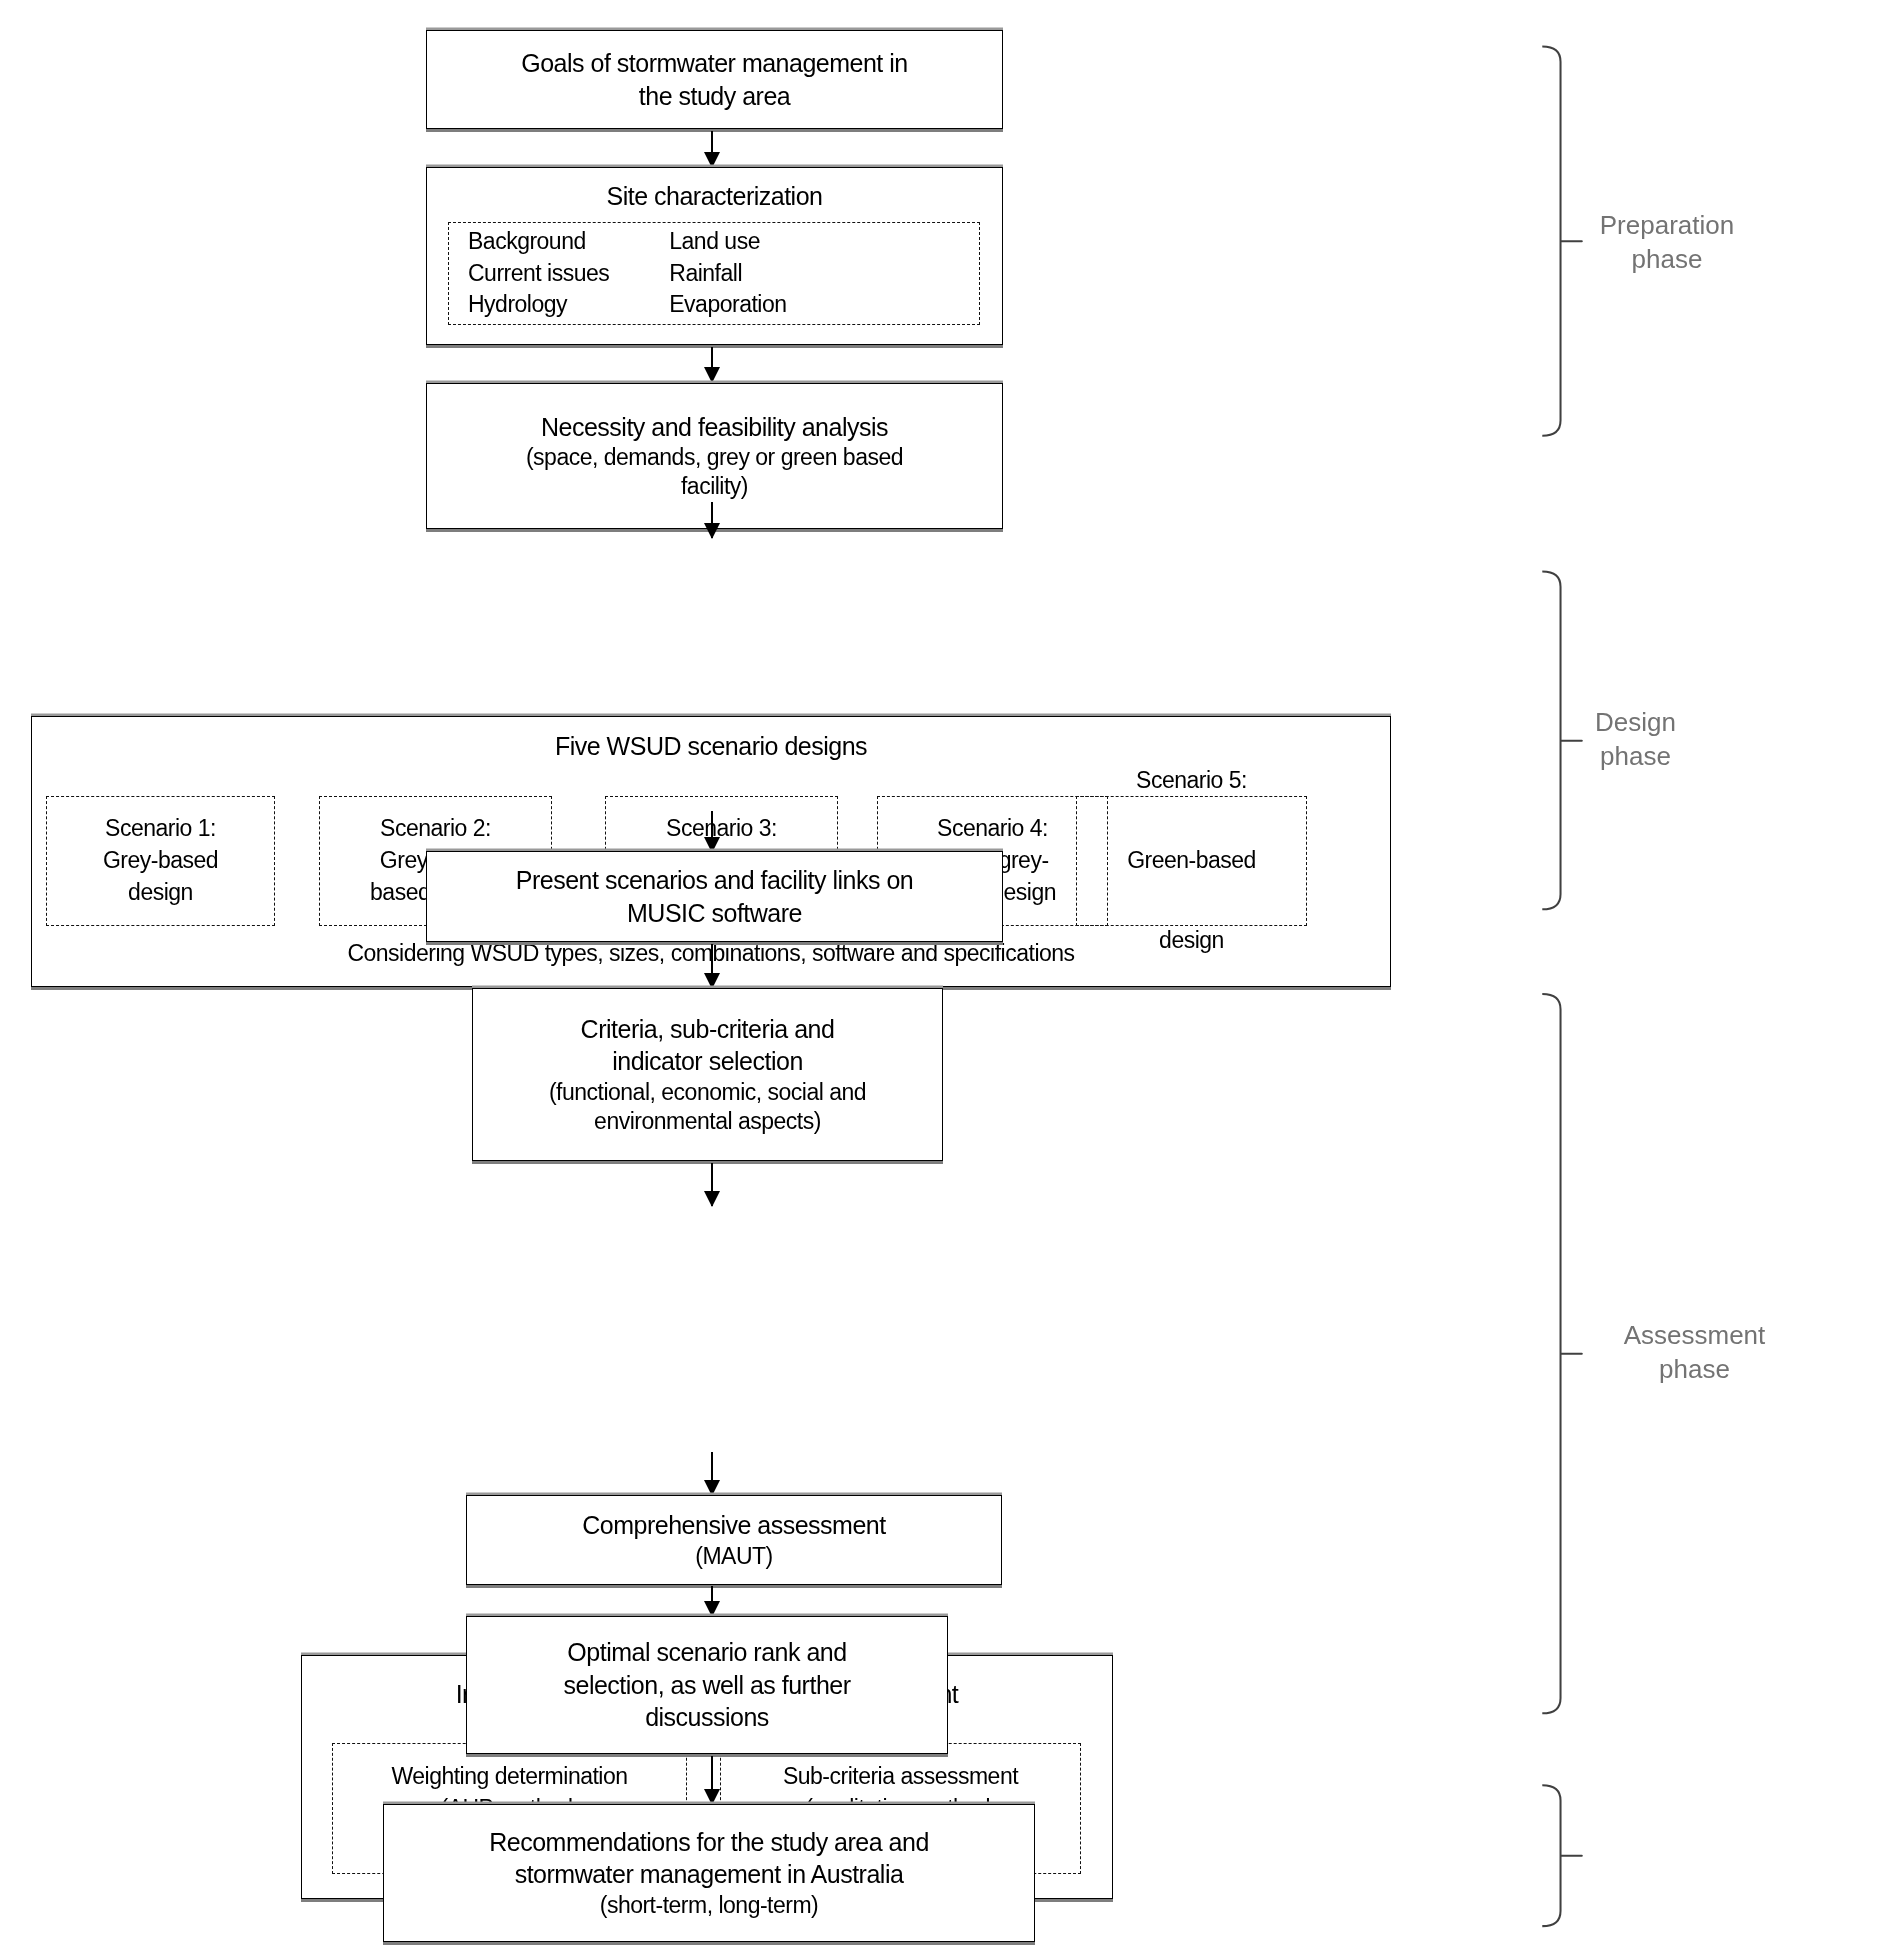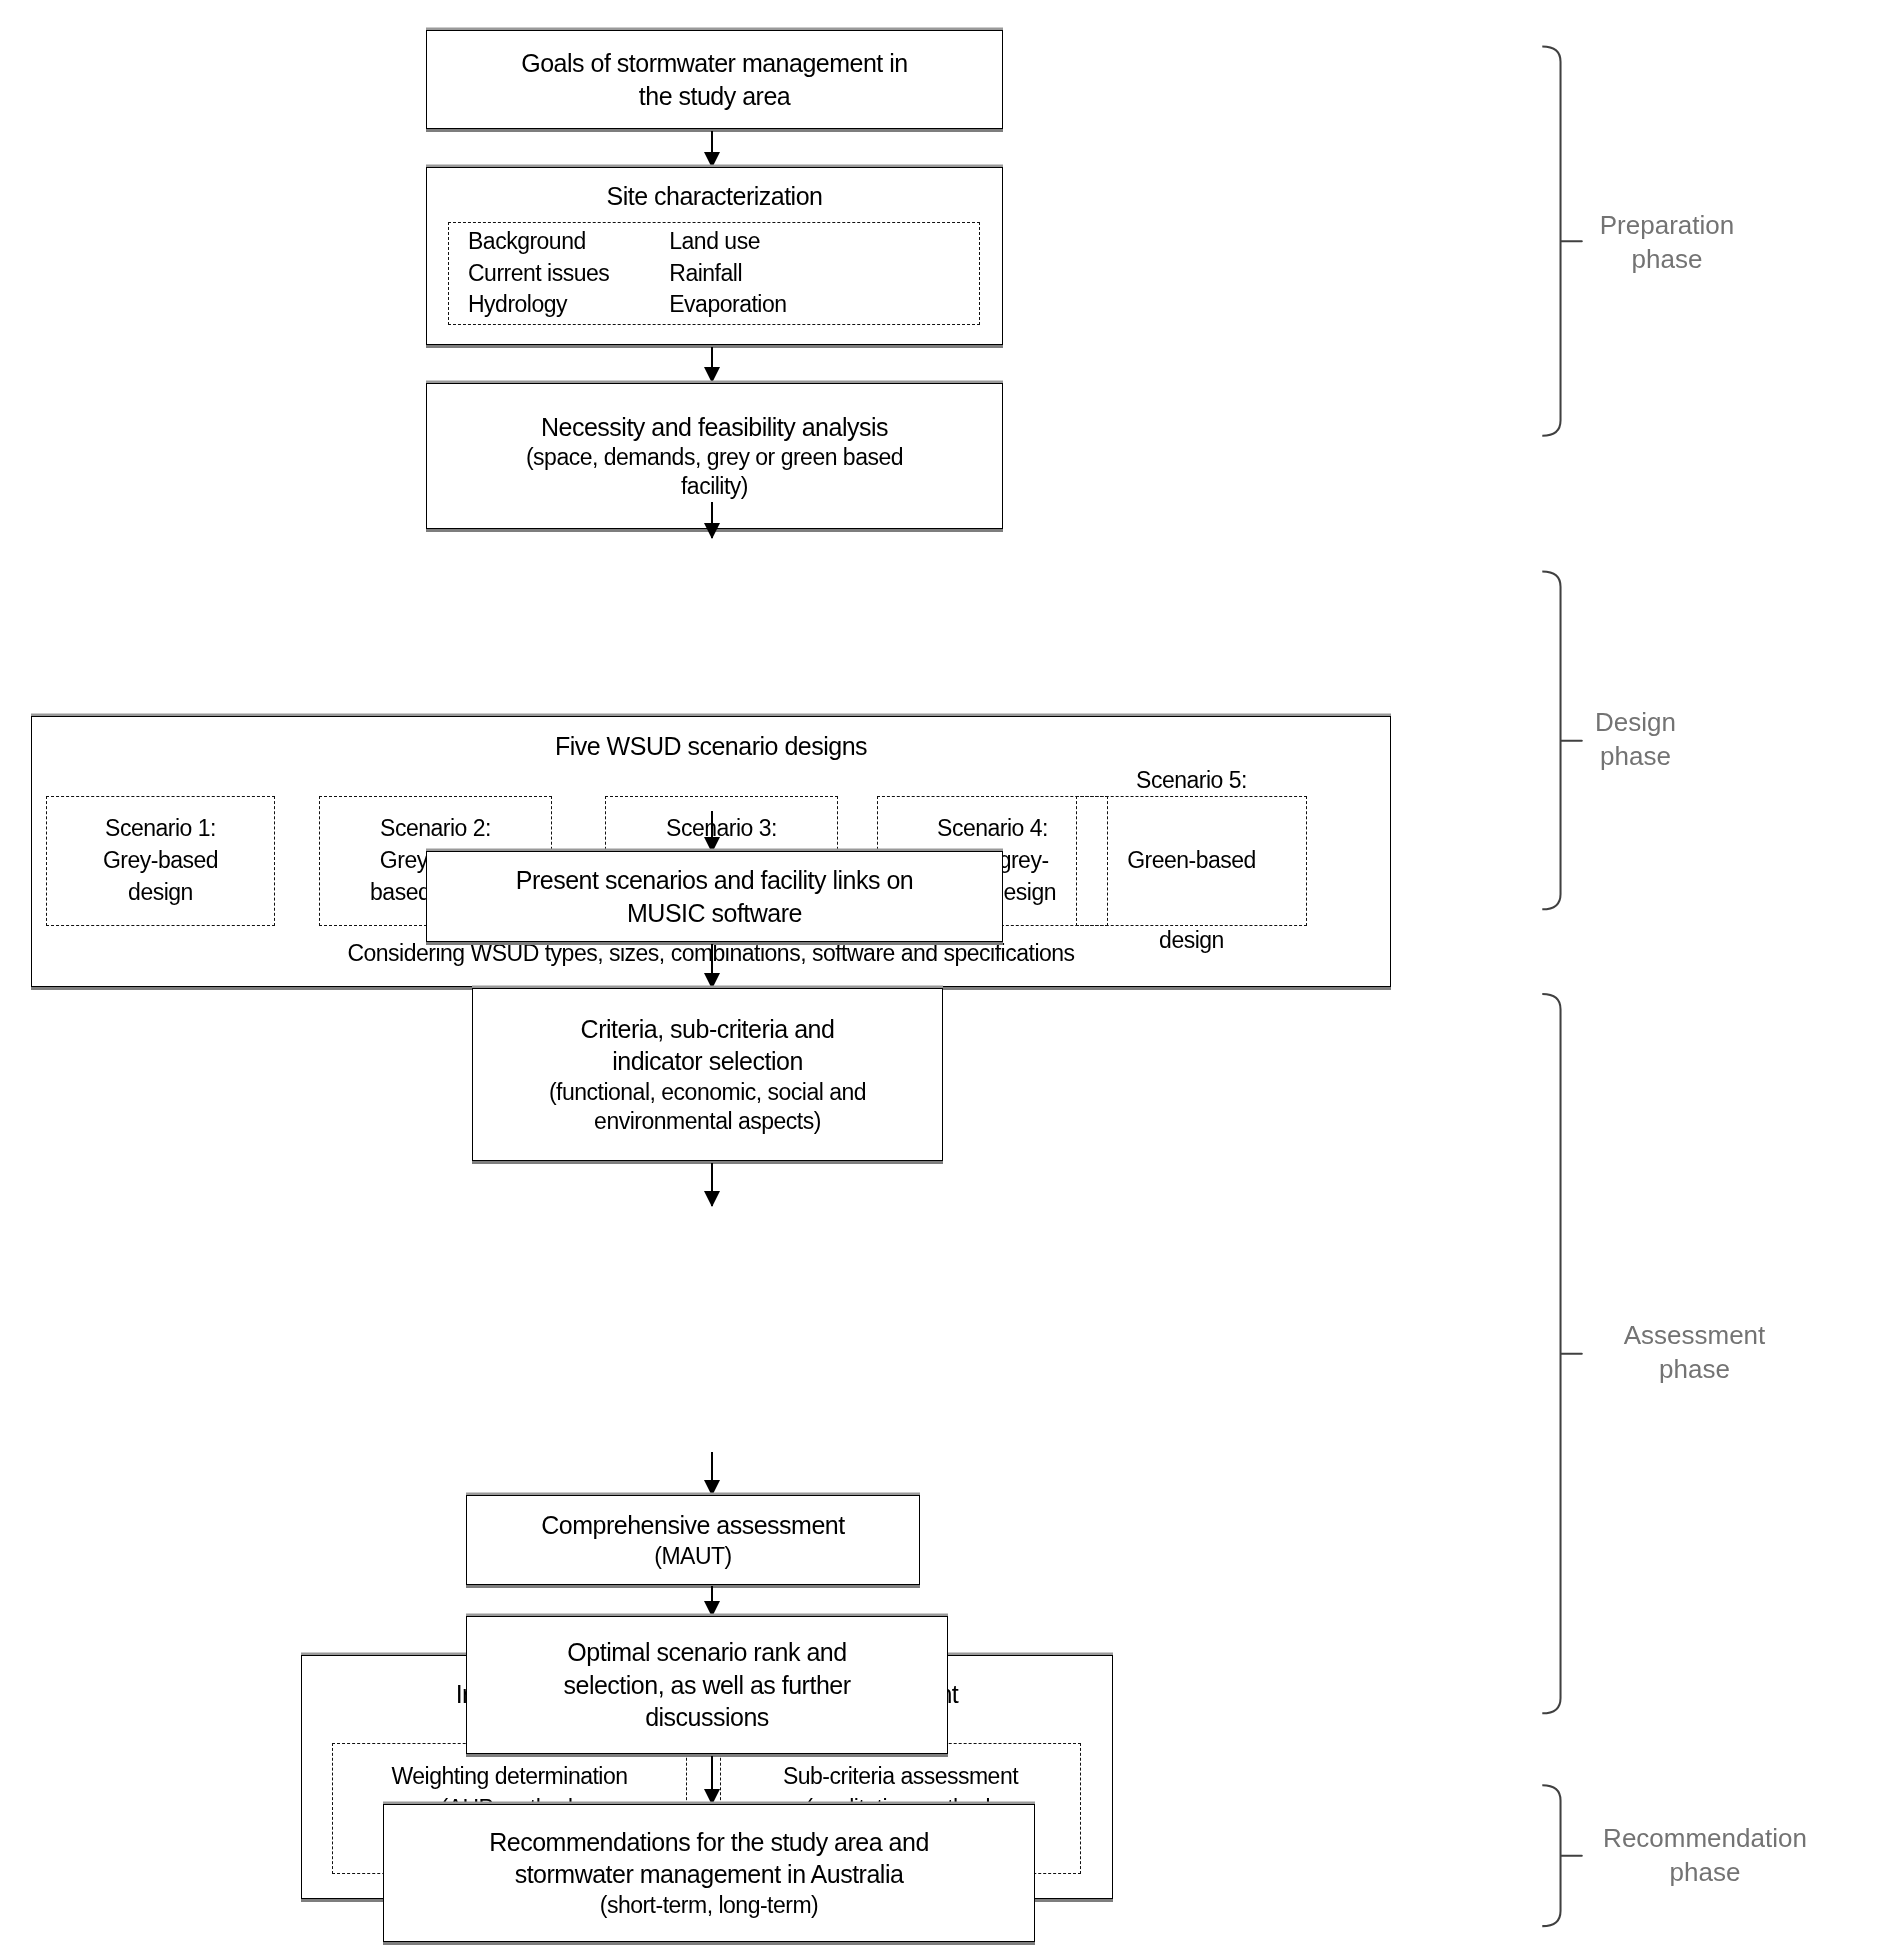--- a/index.html
+++ b/index.html
@@ -59,21 +59,21 @@
   #sc-4 { left: 845px; width: 231px; }
   #sc-5 { left: 1044px; width: 231px; gap: 48px; }
   #scenarios-caption  { position: absolute; top: 221px; left: 0; width: 100%; text-align: center; }
   #box-music          { left: 426px;  top: 851px; width: 577px; height: 91px; }
   #box-criteria       { left: 472px;  top: 988px; width: 471px;  height: 173px; }
   #box-individual     { left: 301px;  top: 1206px; width: 812px; height: 244px; }
   #individual-title   { margin-top: 22px; text-align: center; }
   .ind-dashed         { top: 87px; height: 131px; display: flex; flex-direction: column; align-items: center; justify-content: center; text-align: center; }
   #ind-weighting      { left: 30px;  width: 355px; }
   #ind-subcriteria    { left: 418px; width: 361px; }
-  #box-comprehensive  { left: 466px;  top: 1495px; width: 454px;  height: 90px; }
+  #box-comprehensive  { left: 466px;  top: 1495px; width: 536px;  height: 90px; }
   #box-optimal        { left: 466px;  top: 1616px; width: 482px;  height: 138px; }
   #box-recommendations{ left: 383px;  top: 1804px; width: 652px; height: 138px; }
 
   
   .arrow {
     position: absolute;
     left: 711px;
     width: 1.5px;
     background: #000000;
   }
@@ -252,16 +252,15 @@
   <svg id="braces" width="1890" height="1955" viewBox="0 0 3730 3859">
     <path class="brace-path" d="M 3044 92 Q 3080 92 3080 122 L 3080 476 L 3122 476 L 3080 476 L 3080 830 Q 3080 860 3044 860"></path>
     <path class="brace-path" d="M 3044 1128 Q 3080 1128 3080 1158 L 3080 1462 L 3122 1462 L 3080 1462 L 3080 1765 Q 3080 1795 3044 1795"></path>
     <path class="brace-path" d="M 3044 1962 Q 3080 1962 3080 1992 L 3080 2672 L 3122 2672 L 3080 2672 L 3080 3352 Q 3080 3382 3044 3382"></path>
     <path class="brace-path" d="M 3044 3524 Q 3080 3524 3080 3554 L 3080 3663 L 3122 3663 L 3080 3663 L 3080 3772 Q 3080 3802 3044 3802"></path>
   </svg>
 
   <div class="phase-label" id="phase-preparation">Preparation phase</div>
   <div class="phase-label" id="phase-design">Design phase</div>
   <div class="phase-label" id="phase-assessment">Assessment phase</div>
-  <div class="phase-label" id="phase-recommendation">Recommendation phase</div>
 
 </div>
 
 
 </body></html>

